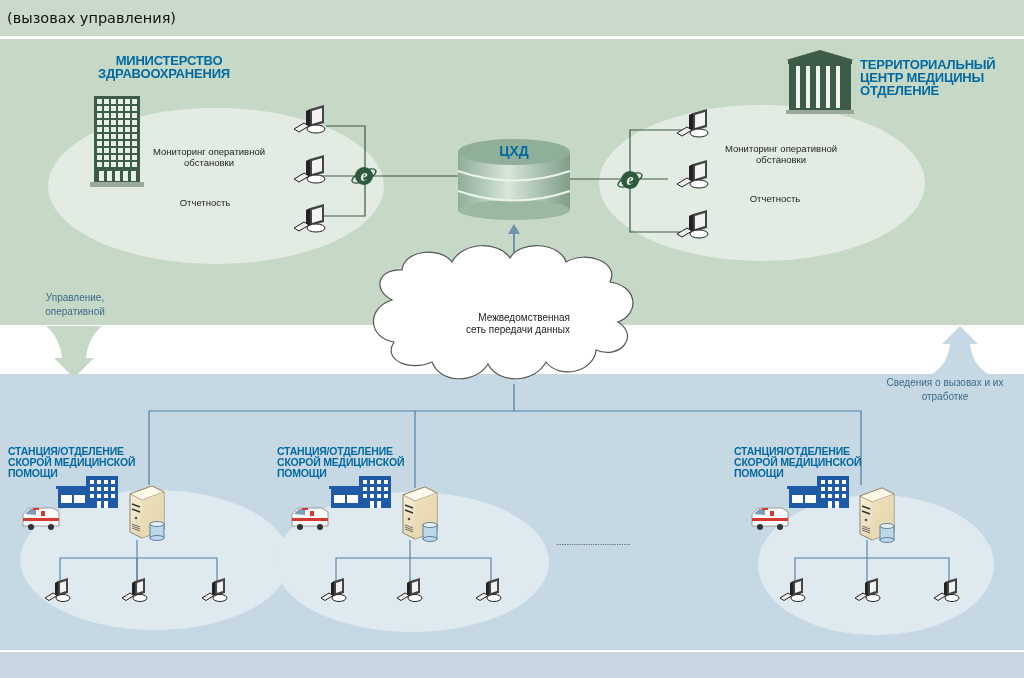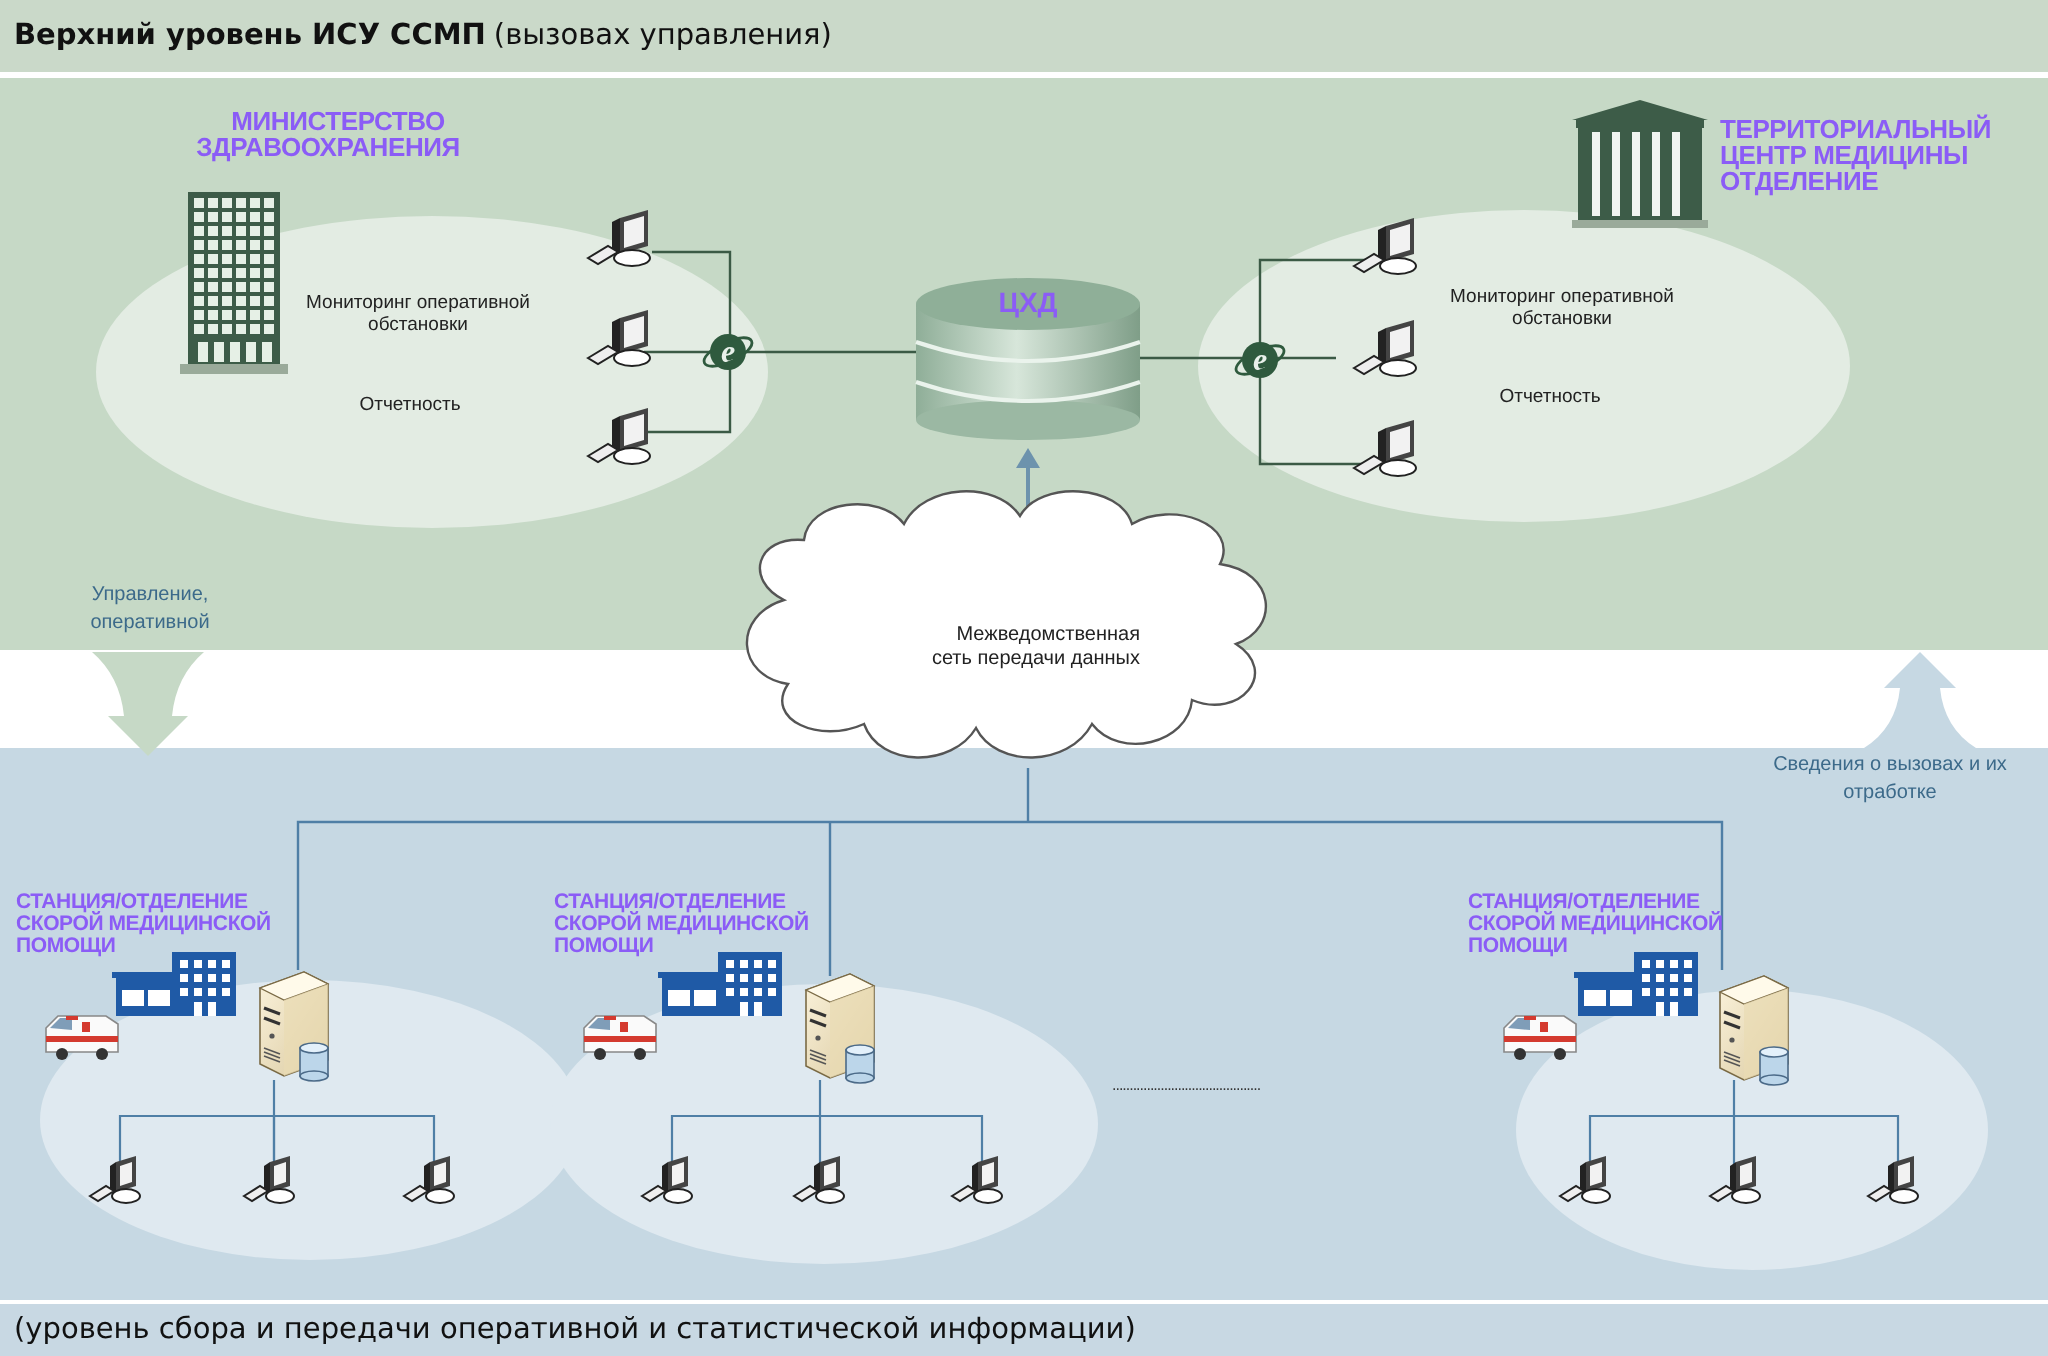--- a/index.html
+++ b/index.html
@@ -4,31 +4,30 @@
 <style>
   html,body{margin:0;padding:0;}
   body{width:1024px;height:678px;position:relative;overflow:hidden;background:#ffffff;font-family:"Liberation Sans",sans-serif;}
   .abs{position:absolute;}
   .band-title{position:absolute;left:0;width:1024px;font-family:"DejaVu Sans","Liberation Sans",sans-serif;font-size:14.5px;color:#111;display:flex;align-items:center;padding-left:7px;box-sizing:border-box;}
   .band-title b{font-weight:bold;margin-right:4px;}
   #top-title{top:0;height:36px;background:#cad9c9;}
   #top-zone{top:39px;left:0;width:1024px;height:286px;background:#c6d9c6;}
   #bottom-zone{top:374px;left:0;width:1024px;height:276px;background:#c6d8e3;}
   #bottom-title{top:652px;height:26px;background:#c8d8e3;}
-  .lbl{position:absolute;font-family:"Liberation Sans",sans-serif;color:#8b5cf6;}
+  .lbl{position:absolute;font-family:"Liberation Sans",sans-serif;color:#0369a1;}
   .hdr{font-weight:bold;font-size:13px;line-height:13px;letter-spacing:-0.2px;}
   .small{font-size:9.5px;line-height:11px;text-align:center;color:#222;}
   .blue-lbl{font-size:10px;line-height:14px;color:#3c6a8a;text-align:center;}
   svg{position:absolute;left:0;top:0;}
 </style>
 </head>
 <body>
 
 <div id="top-title" class="band-title">
-  <b>Верхний уровень ИСУ ССМП</b>
   <span>(вызовах управления)</span>
 </div>
 
 <div id="top-zone" class="abs"></div>
 <div id="bottom-zone" class="abs"></div>
 
 <svg width="1024" height="678" viewBox="0 0 1024 678">
   <defs>
     <linearGradient id="dbGrad" x1="0" x2="1" y1="0" y2="0">
       <stop offset="0" stop-color="#8fae98"></stop>
@@ -315,14 +314,13 @@
 </div>
 <div class="lbl hdr" style="left:734px;top:446px;font-size:10.5px;line-height:11px;">
   <div>СТАНЦИЯ/ОТДЕЛЕНИЕ</div>
   <div>СКОРОЙ МЕДИЦИНСКОЙ</div>
   <div>ПОМОЩИ</div>
 </div>
 
 <div class="lbl" style="left:556px;top:538px;font-size:8px;letter-spacing:-0.5px;color:#333;">...........................................</div>
 
 <div id="bottom-title" class="band-title">
-  <span>(уровень сбора и передачи оперативной и статистической информации)</span>
 </div>
 
 </body></html>

